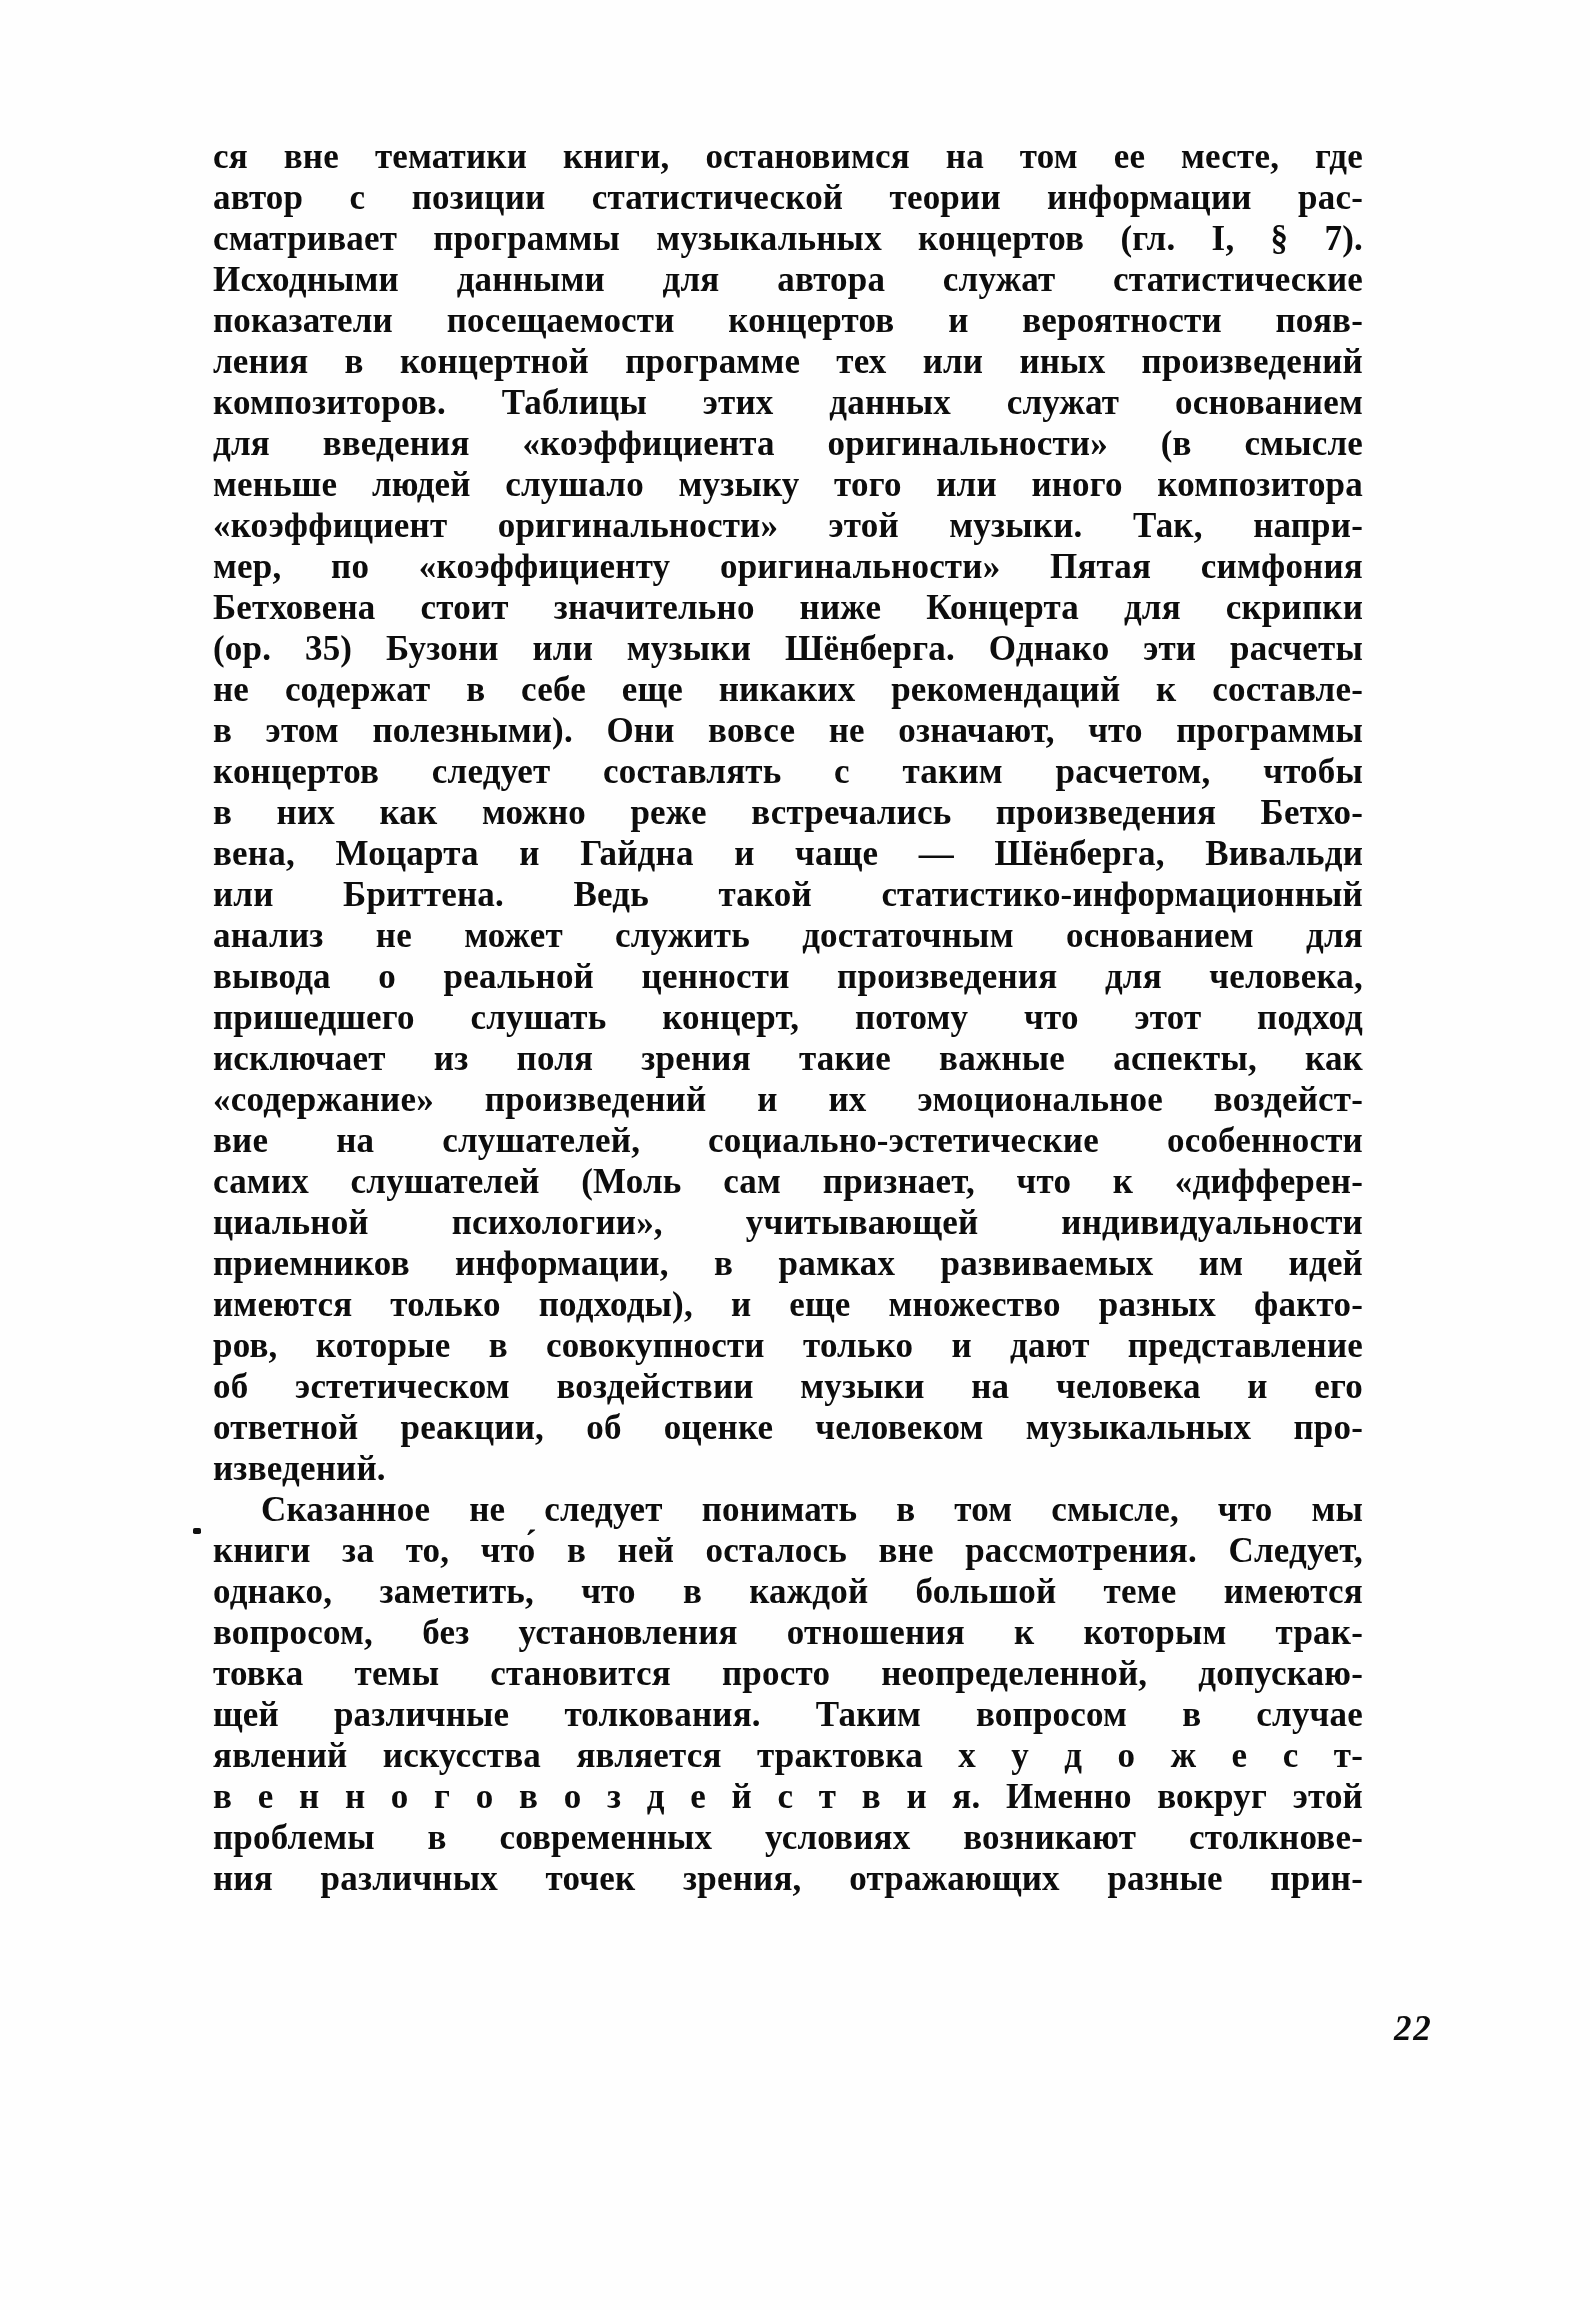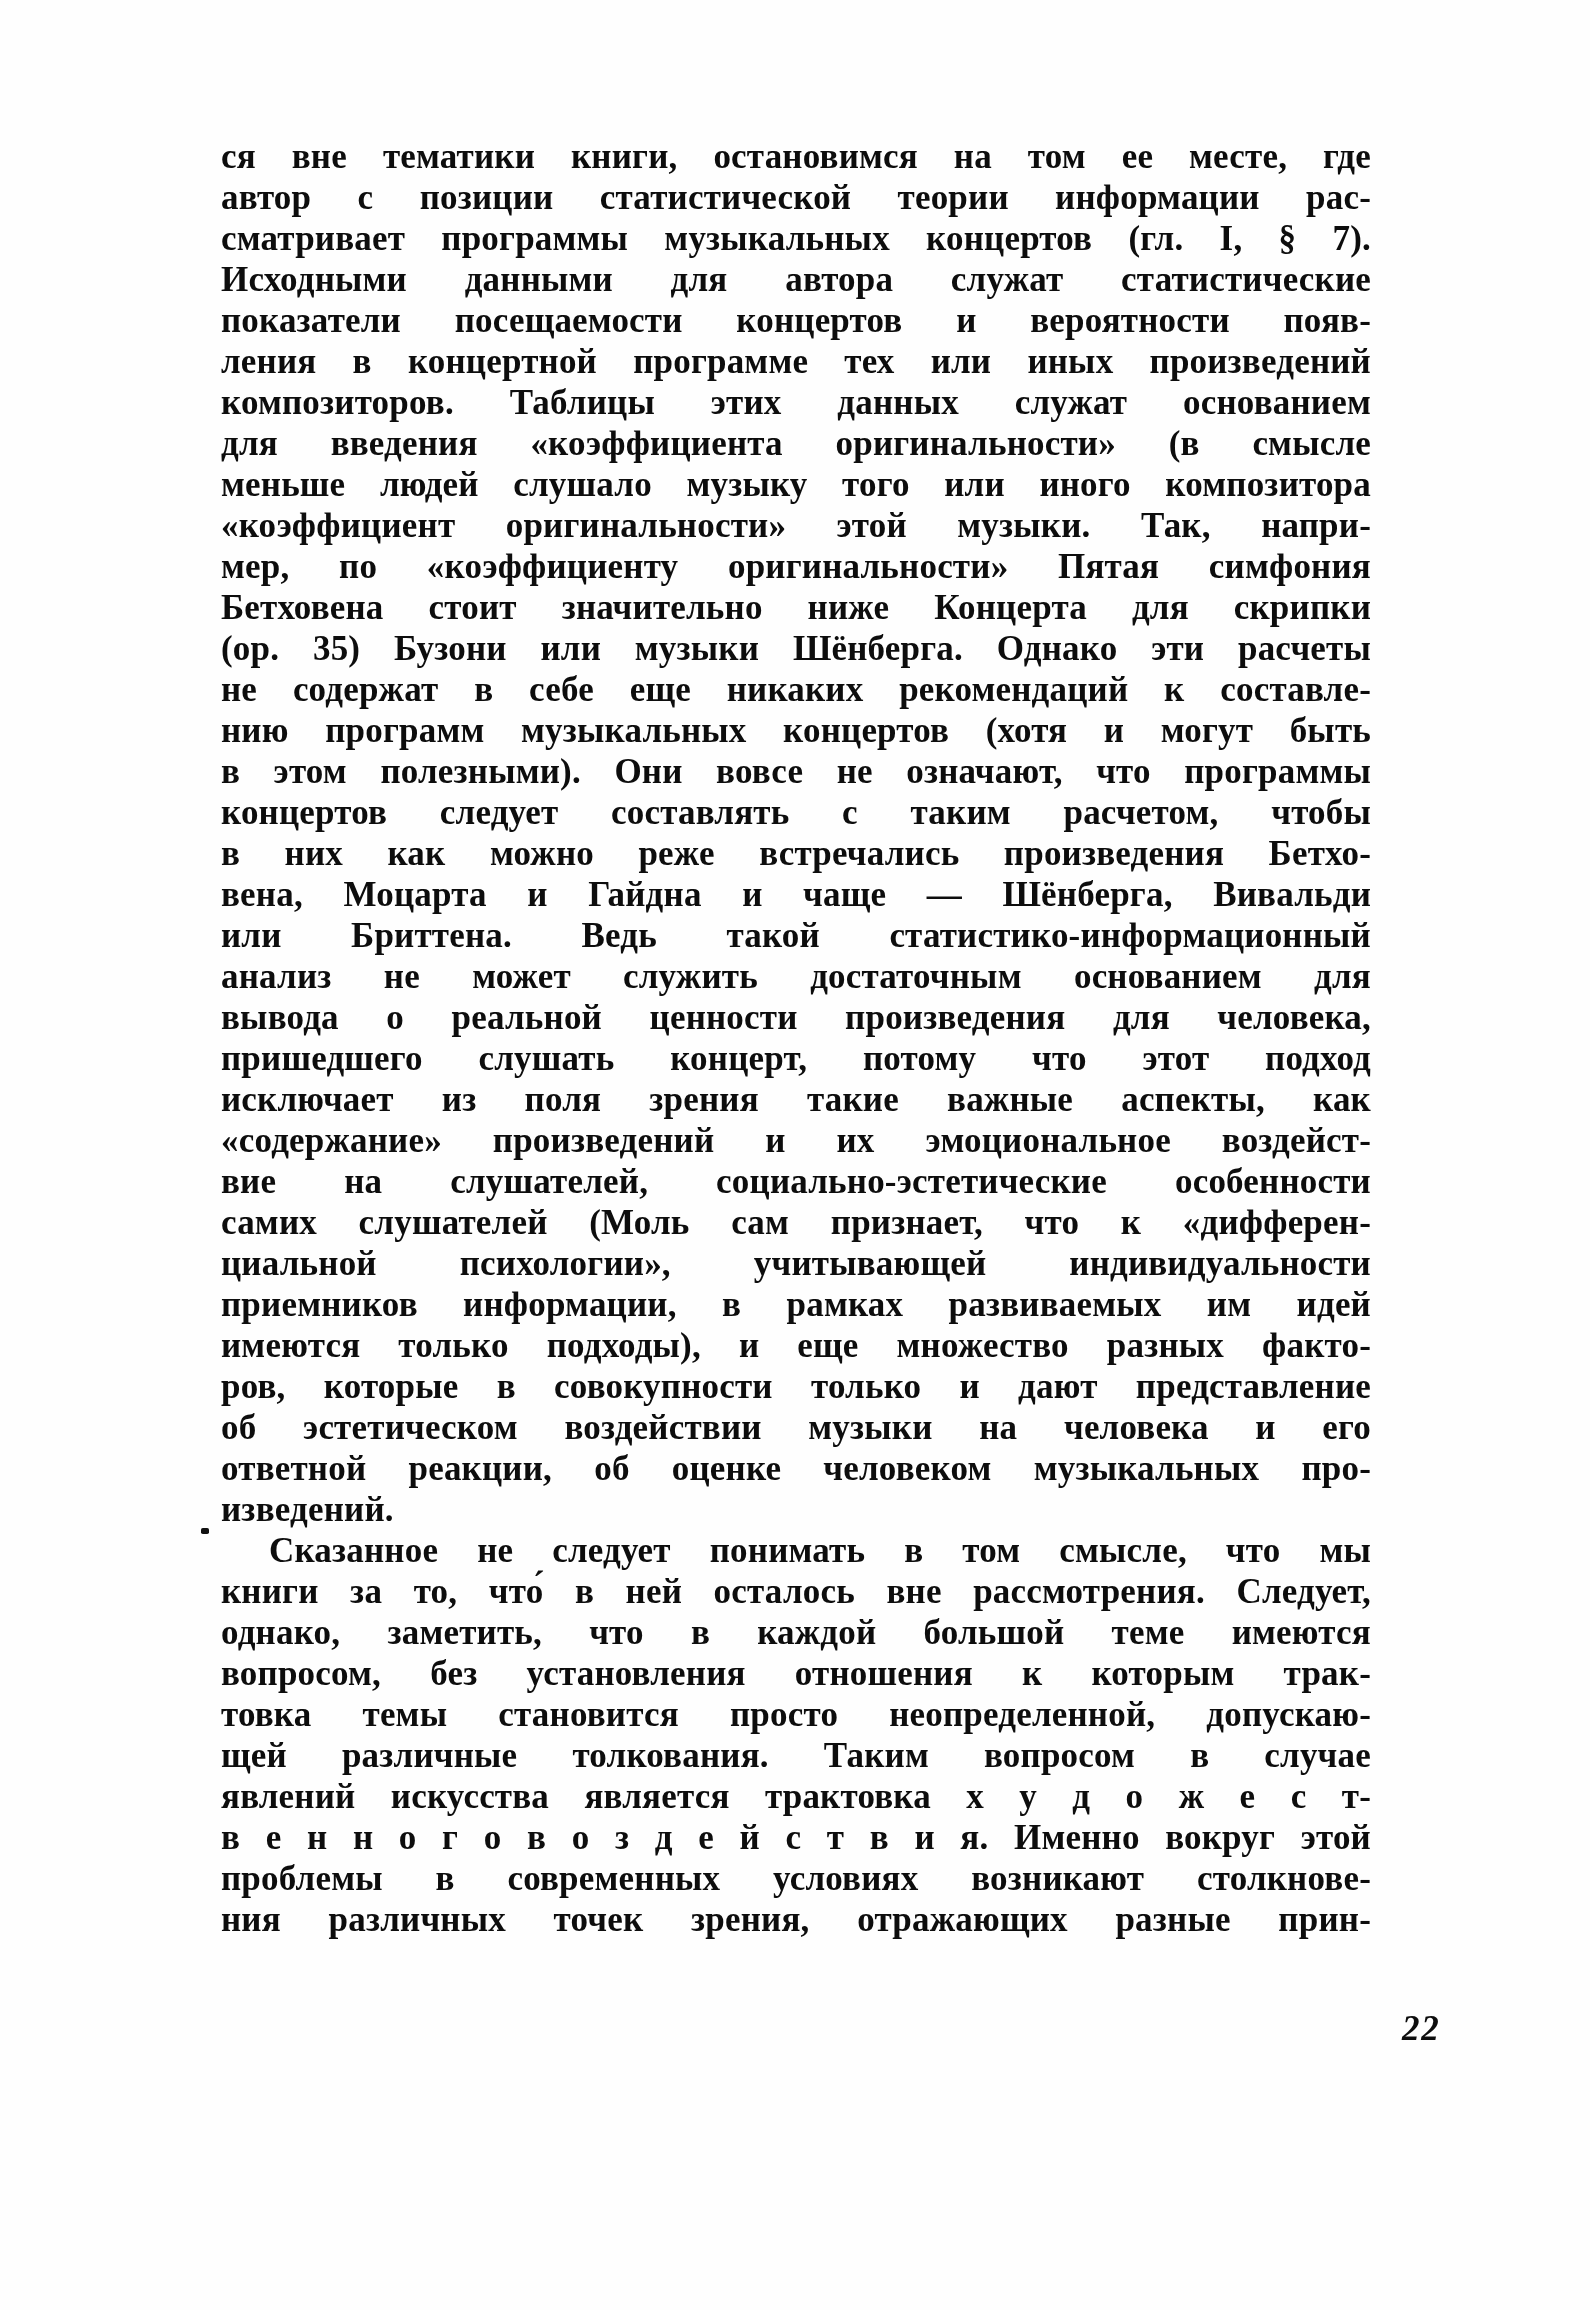--- a/index.html
+++ b/index.html
@@ -11,21 +11,20 @@
     height: 2310px;
     position: relative;
     background: #fefefe;
     font-family: "Liberation Serif", "DejaVu Serif", serif;
     color: #0d0d0d;
     overflow: hidden;
   }
   .page {
     position: absolute;
     inset: 0;
-    margin-left: 8px;
   }
   .text-block {
     position: absolute;
     left: 213px;
     top: 136px;
     width: 1150px;
   }
   .line {
     font-size: 35px;
     font-weight: bold;
@@ -76,21 +75,20 @@
     <div class="line">показатели посещаемости концертов и вероятности появ-</div>
     <div class="line">ления в концертной программе тех или иных произведений</div>
     <div class="line">композиторов. Таблицы этих данных служат основанием</div>
     <div class="line">для введения «коэффициента оригинальности» (в смысле</div>
     <div class="line">меньше людей слушало музыку того или иного композитора</div>
     <div class="line">«коэффициент оригинальности» этой музыки. Так, напри-</div>
     <div class="line">мер, по «коэффициенту оригинальности» Пятая симфония</div>
     <div class="line">Бетховена стоит значительно ниже Концерта для скрипки</div>
     <div class="line">(ор. 35) Бузони или музыки Шёнберга. Однако эти расчеты</div>
     <div class="line">не содержат в себе еще никаких рекомендаций к составле-</div>
-    <div class="line">нию программ музыкальных концертов (хотя и могут быть</div>
     <div class="line">в этом полезными). Они вовсе не означают, что программы</div>
     <div class="line">концертов следует составлять с таким расчетом, чтобы</div>
     <div class="line">в них как можно реже встречались произведения Бетхо-</div>
     <div class="line">вена, Моцарта и Гайдна и чаще — Шёнберга, Вивальди</div>
     <div class="line">или Бриттена. Ведь такой статистико-информационный</div>
     <div class="line">анализ не может служить достаточным основанием для</div>
     <div class="line">вывода о реальной ценности произведения для человека,</div>
     <div class="line">пришедшего слушать концерт, потому что этот подход</div>
     <div class="line">исключает из поля зрения такие важные аспекты, как</div>
     <div class="line">«содержание» произведений и их эмоциональное воздейст-</div>

